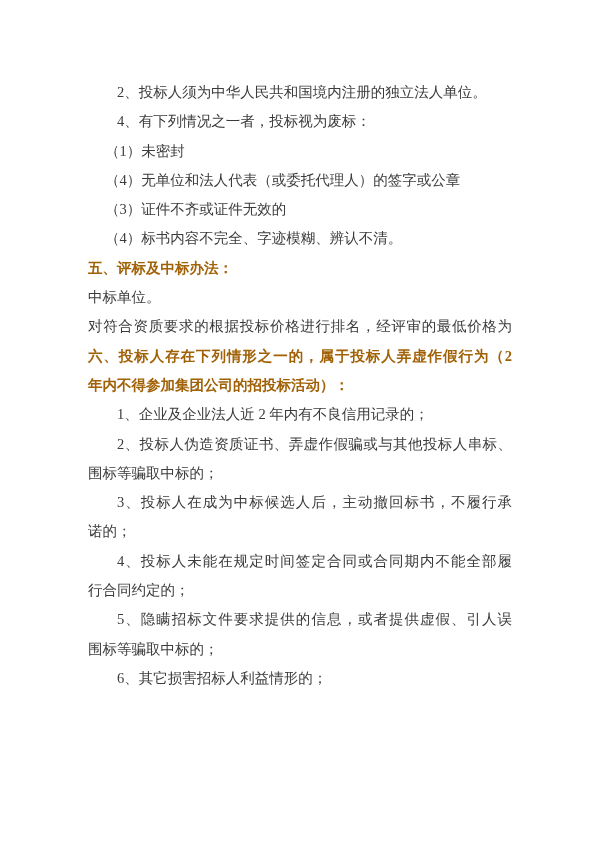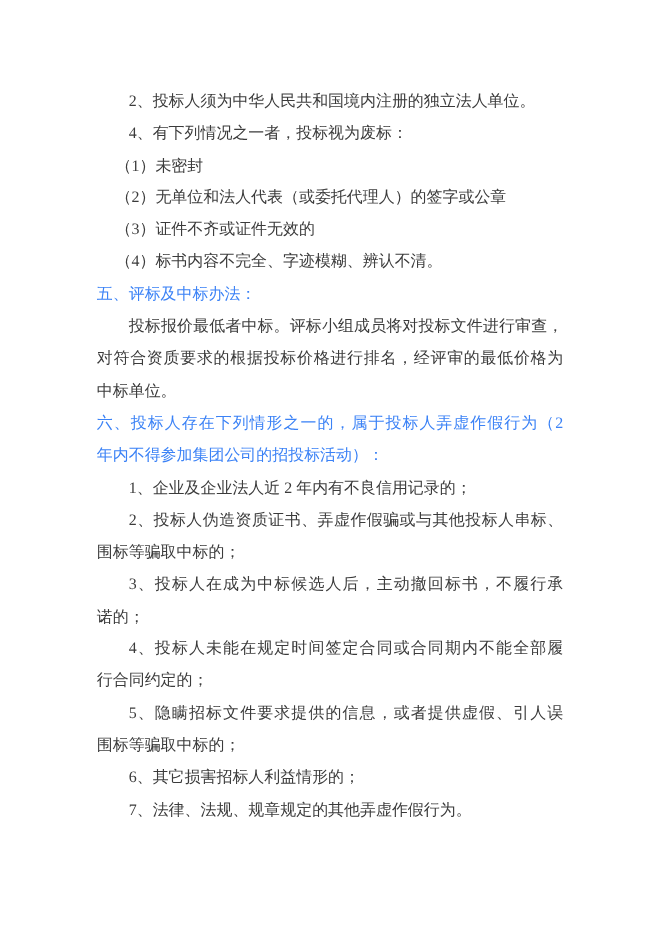--- a/index.html
+++ b/index.html
@@ -22,22 +22,22 @@
     width: 424px;
     color: #3b3b3b;
     font-size: 14.5px;
     line-height: 29.3px;
   }
   .para {
     margin: 0;
     padding: 0;
   }
   .para.heading {
-    font-weight: 400;
-    color: #3b82f6;
+    font-weight: 700;
+    color: #a16207;
   }
   .line {
     display: block;
     white-space: normal;
     overflow: visible;
   }
   
   .para.item > .l0,
   .para.body > .l0 {
     padding-left: 29px;
@@ -59,35 +59,34 @@
       <div class="para item">
         <div class="line l0">2、投标人须为中华人民共和国境内注册的独立法人单位。</div>
       </div>
       <div class="para item">
         <div class="line l0">4、有下列情况之一者，投标视为废标：</div>
       </div>
       <div class="para subitem">
         <div class="line l0">（1）未密封</div>
       </div>
       <div class="para subitem">
-        <div class="line l0">（2）无单位和法人代表（或委托代理人）的签字或公章</div>
+        <div class="line l0">（4）无单位和法人代表（或委托代理人）的签字或公章</div>
       </div>
       <div class="para subitem">
         <div class="line l0">（3）证件不齐或证件无效的</div>
       </div>
       <div class="para subitem">
         <div class="line l0">（4）标书内容不完全、字迹模糊、辨认不清。</div>
       </div>
       <div class="para heading">
         <div class="line l0">五、评标及中标办法：</div>
       </div>
       <div class="para body">
-        <div class="line l0 full">投标报价最低者中标。评标小组成员将对投标文件进行审查，</div>
+        <div class="line">中标单位。</div>
         <div class="line full">对符合资质要求的根据投标价格进行排名，经评审的最低价格为</div>
-        <div class="line">中标单位。</div>
       </div>
       <div class="para heading">
         <div class="line l0 full">六、投标人存在下列情形之一的，属于投标人弄虚作假行为（2</div>
         <div class="line">年内不得参加集团公司的招投标活动）：</div>
       </div>
       <div class="para item">
         <div class="line l0">1、企业及企业法人近 2 年内有不良信用记录的；</div>
       </div>
       <div class="para item">
         <div class="line l0 full">2、投标人伪造资质证书、弄虚作假骗或与其他投标人串标、</div>
@@ -101,17 +100,14 @@
         <div class="line l0 full">4、投标人未能在规定时间签定合同或合同期内不能全部履</div>
         <div class="line">行合同约定的；</div>
       </div>
       <div class="para item">
         <div class="line l0 full">5、隐瞒招标文件要求提供的信息，或者提供虚假、引人误</div>
         <div class="line">围标等骗取中标的；</div>
       </div>
       <div class="para item">
         <div class="line l0">6、其它损害招标人利益情形的；</div>
       </div>
-      <div class="para item">
-        <div class="line l0">7、法律、法规、规章规定的其他弄虚作假行为。</div>
-      </div>
     </div>
 </div>
 
 </body></html>

